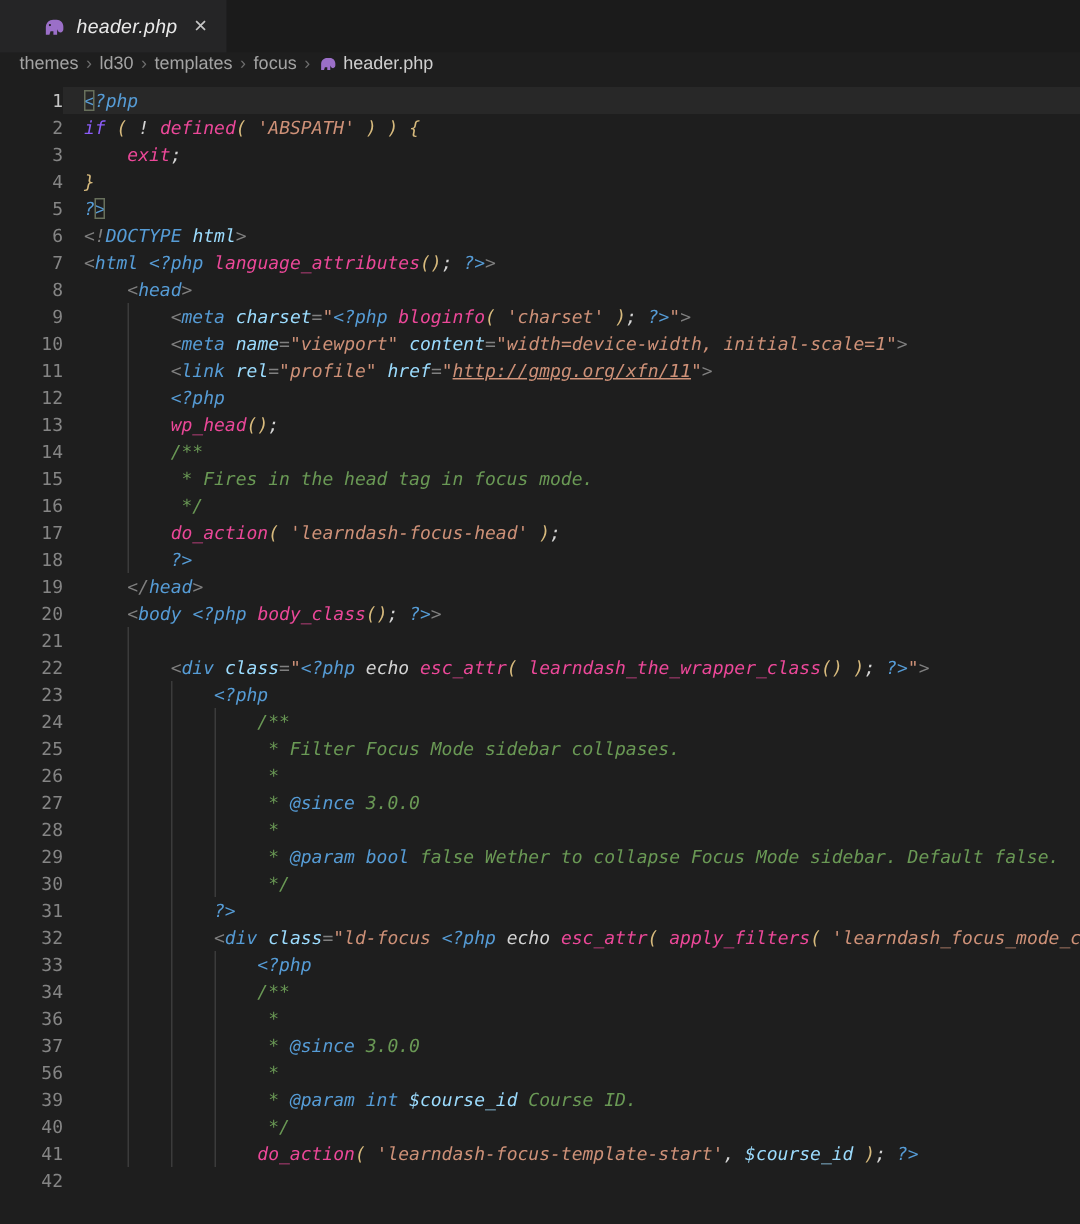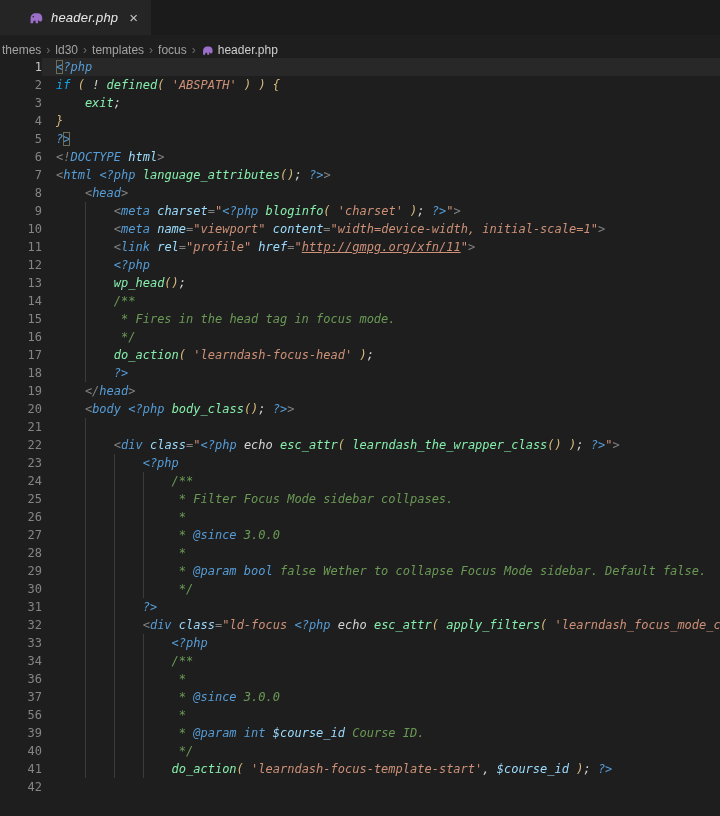--- a/index.html
+++ b/index.html
@@ -8,22 +8,22 @@
 
   
   .tabbar { height:35px; background:#1b1b1b; display:flex; align-items:stretch; }
   .tab { display:flex; align-items:center; gap:7px; padding:0 13px 0 28px;
          background:#252526; cursor:pointer; }
   .tab-label { font-size:13px; font-style:italic; color:#e8e8e8; letter-spacing:.2px; }
   .tab-close { font-size:15px; color:#c5c5c5; margin-left:4px; line-height:1; }
   .ele { width:16px; height:14px; display:inline-block; flex:0 0 auto; }
 
   
-  .breadcrumb { height:22px; background:#1e1e1e; display:flex; align-items:flex-end;
-                padding-left:0; font-size:12px; color:#a3a3a3; }
+  .breadcrumb { height:22px; background:#1e1e1e; display:flex; align-items:flex-start;
+                padding-left:11px; font-size:12px; color:#a3a3a3; }
   .crumb { padding:0 2px; cursor:pointer; }
   .crumb.last { color:#cfcfcf; display:flex; align-items:center; gap:4px; }
   .sep { color:#6e6e6e; padding:0 3px; font-size:12px; }
   .breadcrumb .ele { width:13px; height:11px; }
 
   
   .editor { font-family:"DejaVu Sans Mono", monospace; font-size:12px; line-height:18px;
             padding-top:1px; }
   .line { display:flex; height:18px; white-space:pre; }
   .num  { flex:0 0 42px; text-align:right; color:#858585; user-select:none; }
@@ -32,22 +32,22 @@
   .line.cur .code { background:#282828; }
 
   .ind { display:inline-block; width:4ch; height:18px; vertical-align:top; }
   .ind.g { border-left:1px solid #3b3b3b; }
 
   .tk-tg { color:#569cd6; }                 
   .tk-pu { color:#808080; }                 
   .tk-at { color:#9cdcfe; }                 
   .tk-st { color:#ce9178; }                 
   .tk-us { color:#ce9178; text-decoration:underline;margin-top:20px; }
-  .tk-kw { color:#0ea5e9; }                 
-  .tk-fn { color:#86efac; }                 
+  .tk-kw { color:#8b5cf6; }                 
+  .tk-fn { color:#ec4899; }                 
   .tk-br { color:#d7ba7d; }                 
   .tk-tx { color:#d4d4d4; }                 
   .tk-cm { color:#6a9955; }                 
   .tk-db { color:#569cd6; }                 
   .tk-bmb { color:#569cd6; outline:1px solid #68705c; outline-offset:-1px; } 
 </style>
 </head>
 <body>
 
 <div class="tabbar">

